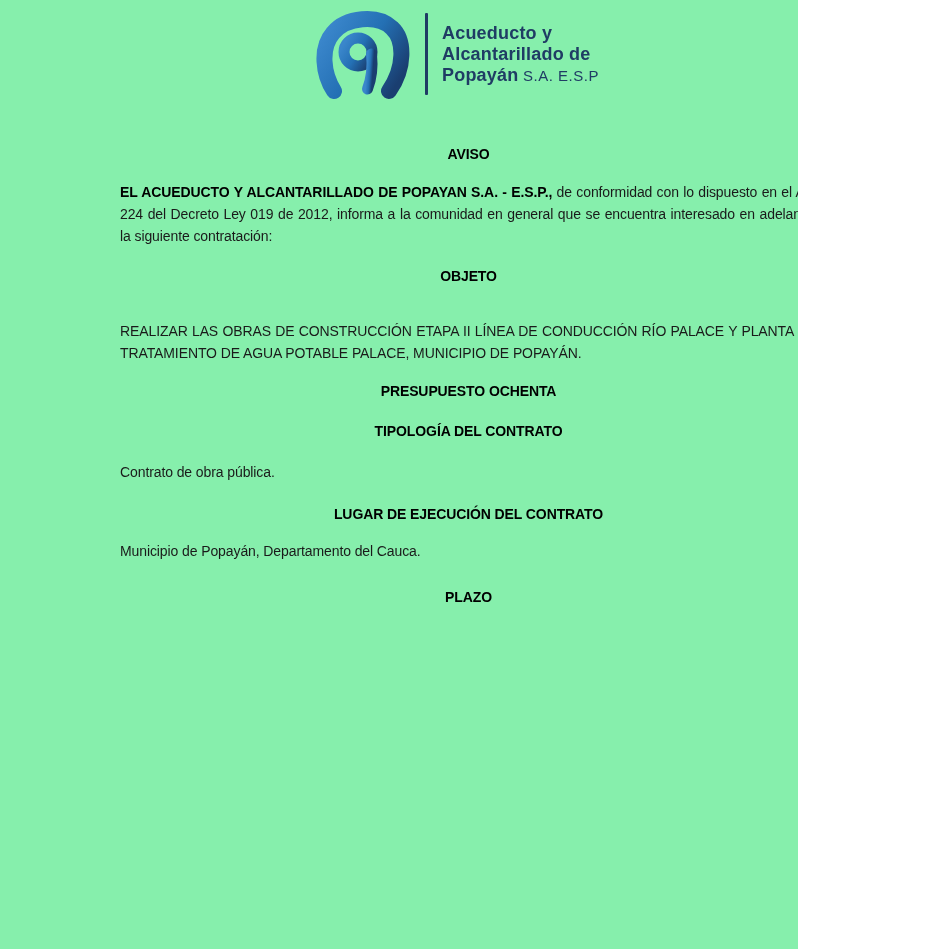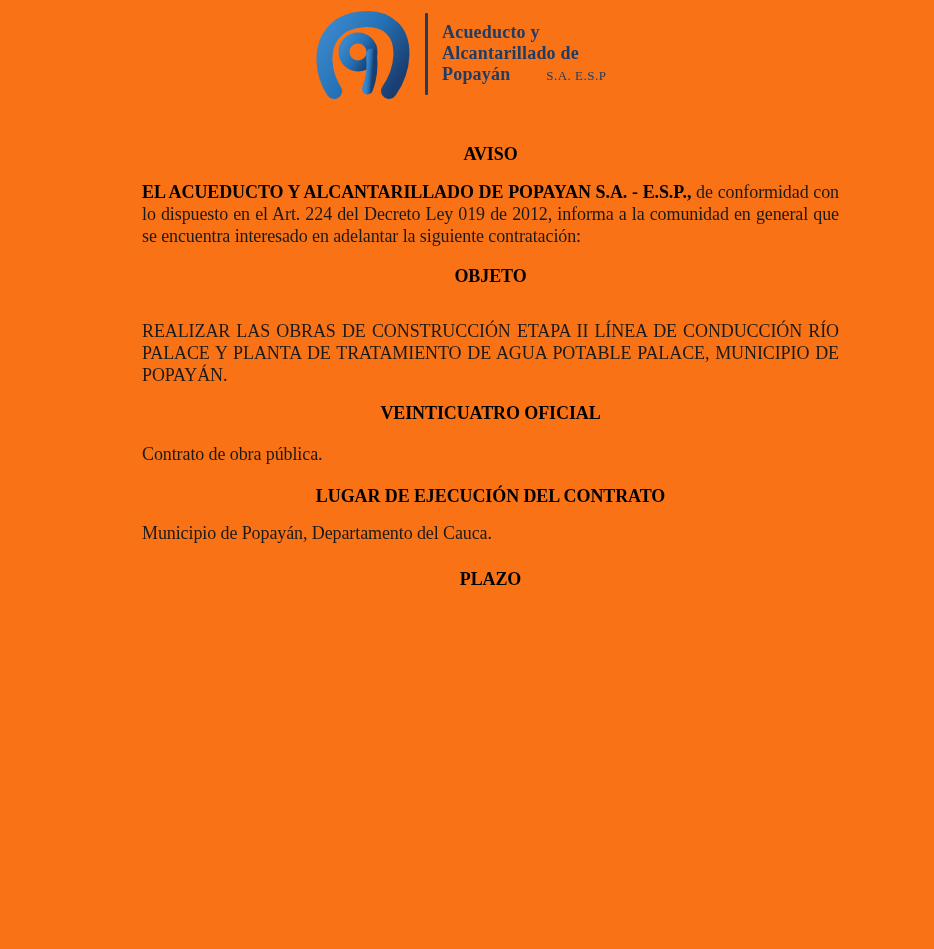--- a/index.html
+++ b/index.html
@@ -2,24 +2,24 @@
 <html><head>
 <meta charset="utf-8">
 <style>
   html, body {
     margin: 0;
     padding: 0;
     background: #ffffff;
   }
   .page {
     position: relative;
-    width: 934px;
+    width: 798px;
     height: 949px;
-    background: #f97316;
-    font-family: Liberation Serif, serif;
+    background: #86efac;
+    font-family: Liberation Sans, sans-serif;
     color: #1a1a1a;
     overflow: hidden;
   }
   
   .header {
     position: absolute;
     top: 8px;
     left: 308px;
     display: flex;
     align-items: center;
@@ -40,31 +40,30 @@
   .logo-text {
     color: #1f3c64;
     font-weight: bold;
     font-size: 18px;
     line-height: 21px;
     letter-spacing: 0.2px;
     white-space: nowrap;
   }
   .logo-text .suffix {
     font-weight: 400;
-    font-size: 13px;
+    font-size: 15px;
     letter-spacing: 0.5px;
-    padding-left: 32px;
   }
   
   .doc {
     position: absolute;
     top: 100px;
-    left: 142px;
+    left: 120px;
     width: 697px;
-    font-size: 18px;
+    font-size: 14px;
     line-height: 22px;
   }
   .heading {
     text-align: center;
     font-weight: bold;
     color: #000;
     letter-spacing: -0.1px;
   }
   .para {
     text-align: justify;
@@ -108,22 +107,23 @@
 
   <div class="doc">
 
     <div class="heading mt43">AVISO</div>
 
     <p class="para mt16" style="margin-bottom: 0px;"><b>EL ACUEDUCTO Y ALCANTARILLADO DE POPAYAN S.A. - E.S.P.,</b><span> de conformidad con lo dispuesto en el Art. 224 del Decreto Ley 019 de 2012, informa a la comunidad en general que se encuentra interesado en adelantar la siguiente contratación:</span></p>
 
     <div class="heading mt18">OBJETO</div>
     <p class="para mt23" style="margin-bottom: 0px;">REALIZAR LAS OBRAS DE CONSTRUCCIÓN ETAPA II LÍNEA DE CONDUCCIÓN RÍO PALACE Y PLANTA DE TRATAMIENTO DE AGUA POTABLE PALACE, MUNICIPIO DE POPAYÁN.</p>
 
-    <div class="heading mt16">VEINTICUATRO OFICIAL</div>
+    <div class="heading mt16">PRESUPUESTO OCHENTA</div>
 
+    <div class="heading mt18">TIPOLOGÍA DEL CONTRATO</div>
     <p class="para mt19" style="margin-bottom: 0px;">Contrato de obra pública.</p>
 
     <div class="heading mt20">LUGAR DE EJECUCIÓN DEL CONTRATO</div>
     <p class="para mt15" style="margin-bottom: 0px;">Municipio de Popayán, Departamento del Cauca.</p>
 
     <div class="heading mt24">PLAZO</div>
 
   </div>
 </div>
 

